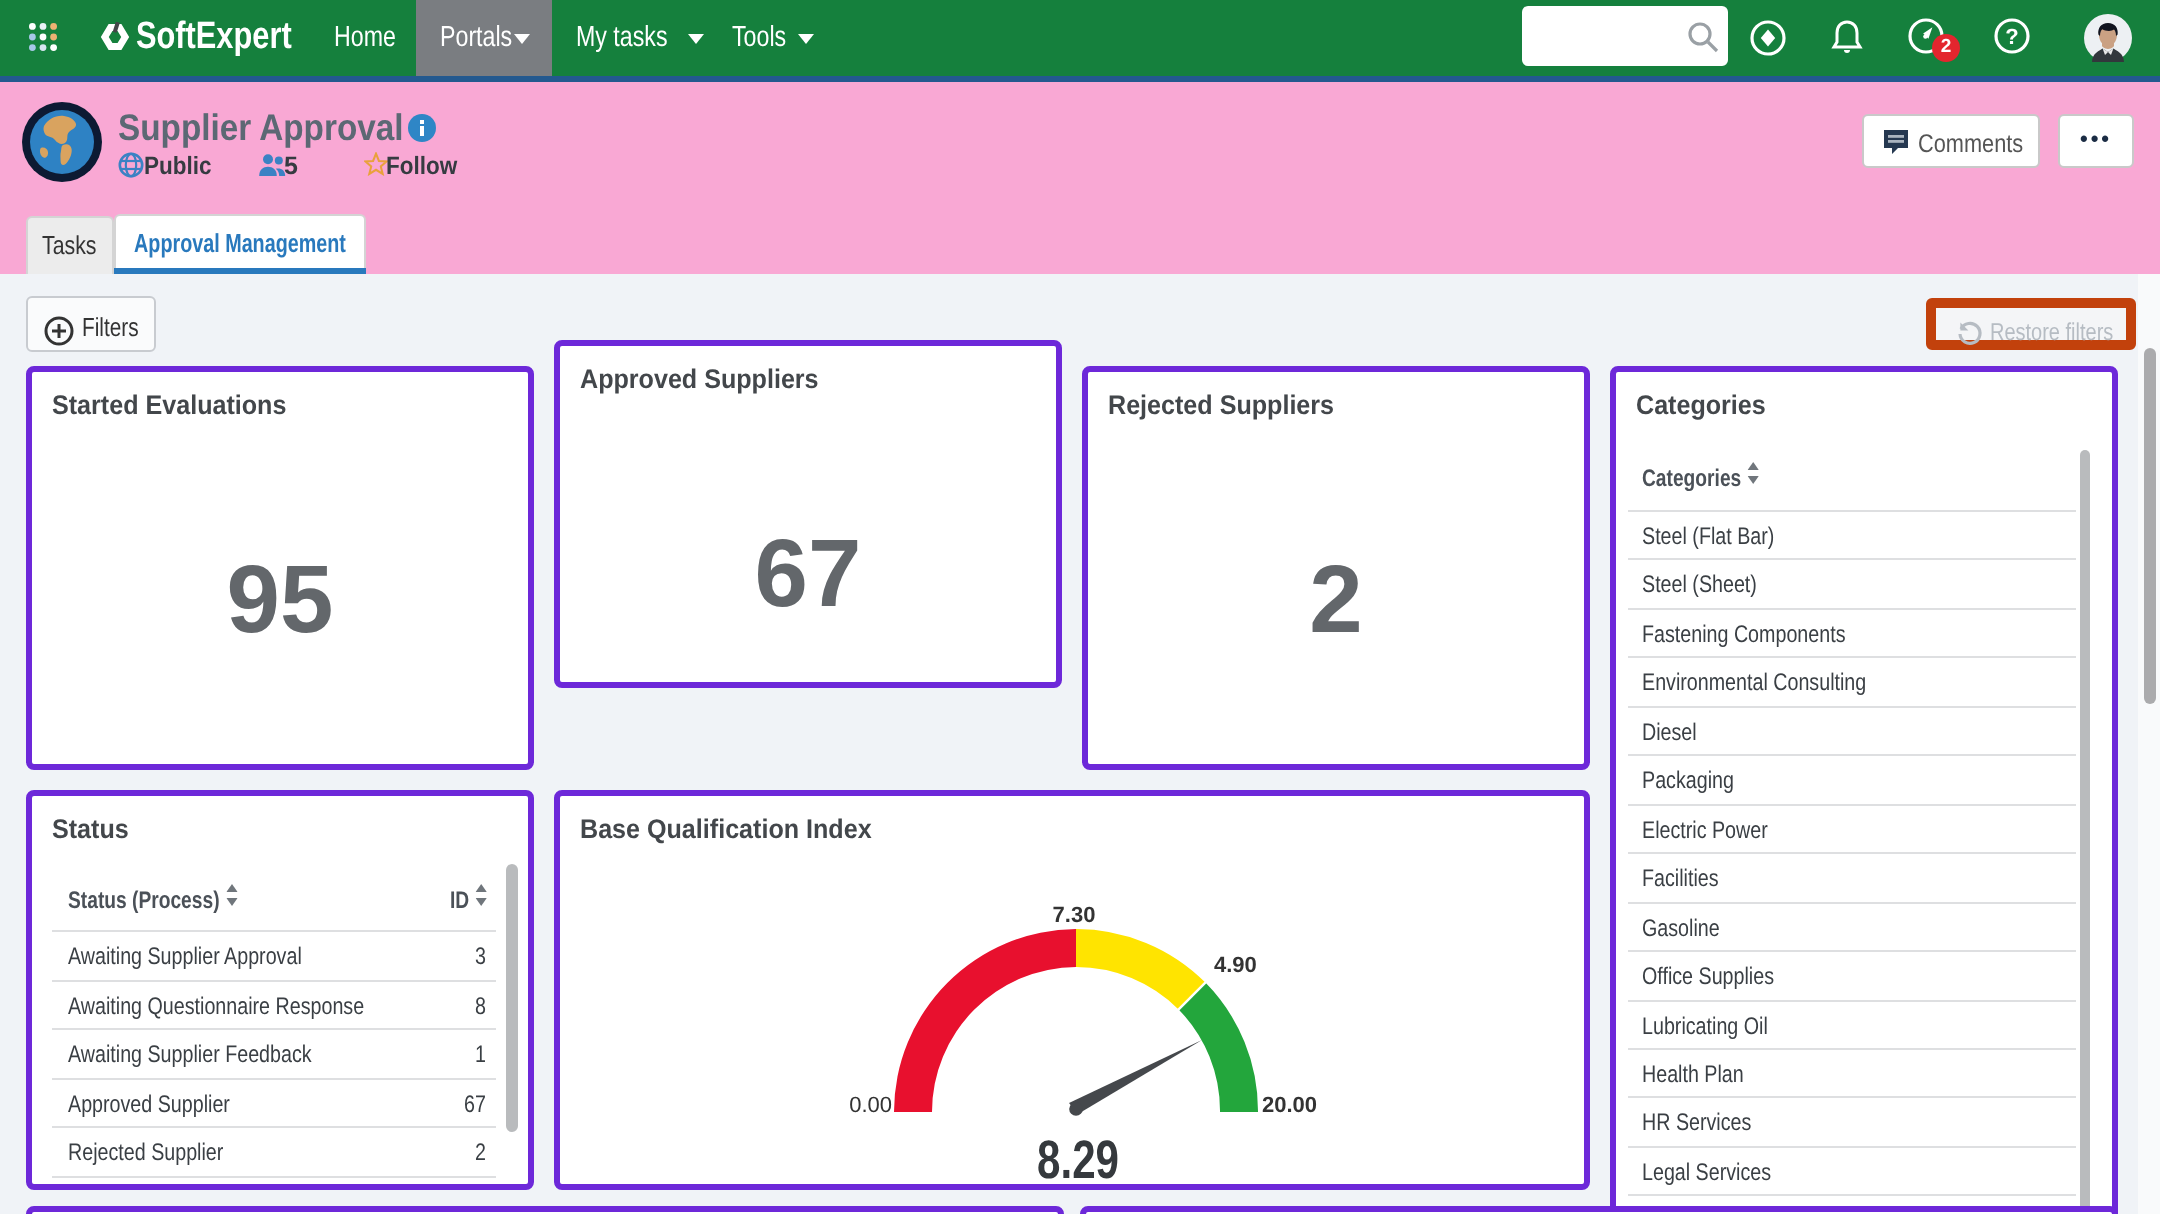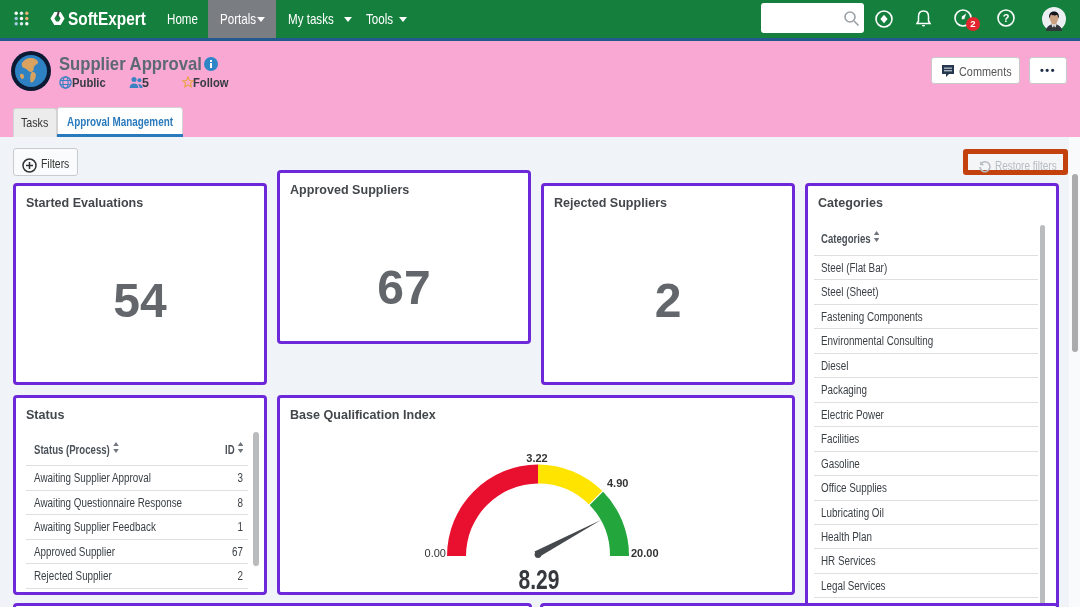--- a/index.html
+++ b/index.html
@@ -159,21 +159,21 @@
 <div id="restorebtn">
   <svg class="abs" style="left:10px;top:6px;transform:scaleX(-1)" width="14" height="14" viewBox="0 0 14 14">
       <path d="M 11.5 4.5 A 5 5 0 1 0 12 7" fill="none" stroke="#b6bcc3" stroke-width="1.6"></path>
       <path d="M 11.8 1.2 L 11.8 5.2 L 7.8 5.2 Z" fill="#b6bcc3"></path>
     </svg>
   <span style="position:absolute; left:27px; top:5px; white-space:nowrap; transform:scaleX(0.82); transform-origin:0 0;">Restore filters</span>
 </div>
 
 <div class="card" style="left:13px;top:183px;width:254px;height:202px;">
   <div class="cardtitle">Started Evaluations</div>
-  <div class="bignum">54</div>
+  <div class="bignum">95</div>
 </div>
 <div class="card" style="left:277px;top:170px;width:254px;height:174px;">
   <div class="cardtitle">Approved Suppliers</div>
   <div class="bignum">67</div>
 </div>
 <div class="card" style="left:541px;top:183px;width:254px;height:202px;">
   <div class="cardtitle">Rejected Suppliers</div>
   <div class="bignum">2</div>
 </div>
 
@@ -250,21 +250,21 @@
 
 <div class="card" style="left:277px;top:395px;width:518px;height:200px;">
   <div class="cardtitle">Base Qualification Index</div>
   <svg class="abs" style="left:157px;top:62px" width="220" height="100" viewBox="0 0 220 100">
     <path d="M 10 96 A 91.5 91.5 0 0 1 101 4.5 L 101 23.5 A 72.5 72.5 0 0 0 29 96 Z" fill="#e8102e"></path>
     <path d="M 101 4.5 A 91.5 91.5 0 0 1 165.7 31.3 L 152.3 44.7 A 72.5 72.5 0 0 0 101 23.5 Z" fill="#ffe400"></path>
     <path d="M 165.7 31.3 A 91.5 91.5 0 0 1 192 96 L 173 96 A 72.5 72.5 0 0 0 152.3 44.7 Z" fill="#23a63c"></path>
     <line x1="151.6" y1="45.4" x2="166.4" y2="30.6" stroke="#fff" stroke-width="1.2"></line>
   </svg>
   <div class="abs" style="left:130px;top:149px;width:36px;text-align:right;font-size:11px;font-weight:normal;color:#333;">0.00</div>
-  <div class="abs" style="left:237px;top:54px;width:40px;text-align:center;font-size:11px;font-weight:bold;color:#333;">3.22</div>
+  <div class="abs" style="left:237px;top:54px;width:40px;text-align:center;font-size:11px;font-weight:bold;color:#333;">7.30</div>
   <div class="abs" style="left:327px;top:79px;font-size:11px;font-weight:bold;color:#333;">4.90</div>
   <div class="abs" style="left:351px;top:149px;font-size:11px;font-weight:bold;color:#333;">20.00</div>
   <svg class="abs" style="left:248px;top:112px" width="80" height="50" viewBox="0 0 80 50">
     <path d="M 6.5 41.5 L 73 10 L 11 47 Z" fill="#45484c"></path>
     <circle cx="10" cy="44.5" r="3.4" fill="#45484c"></circle>
   </svg>
   <div class="abs" style="left:0;top:167px;width:518px;text-align:center;font-size:27px;font-weight:bold;color:#35393d;transform:scaleX(0.78);">8.29</div>
 </div>
 
 <div class="card" style="left:13px;top:603px;width:519px;height:40px;"></div>

